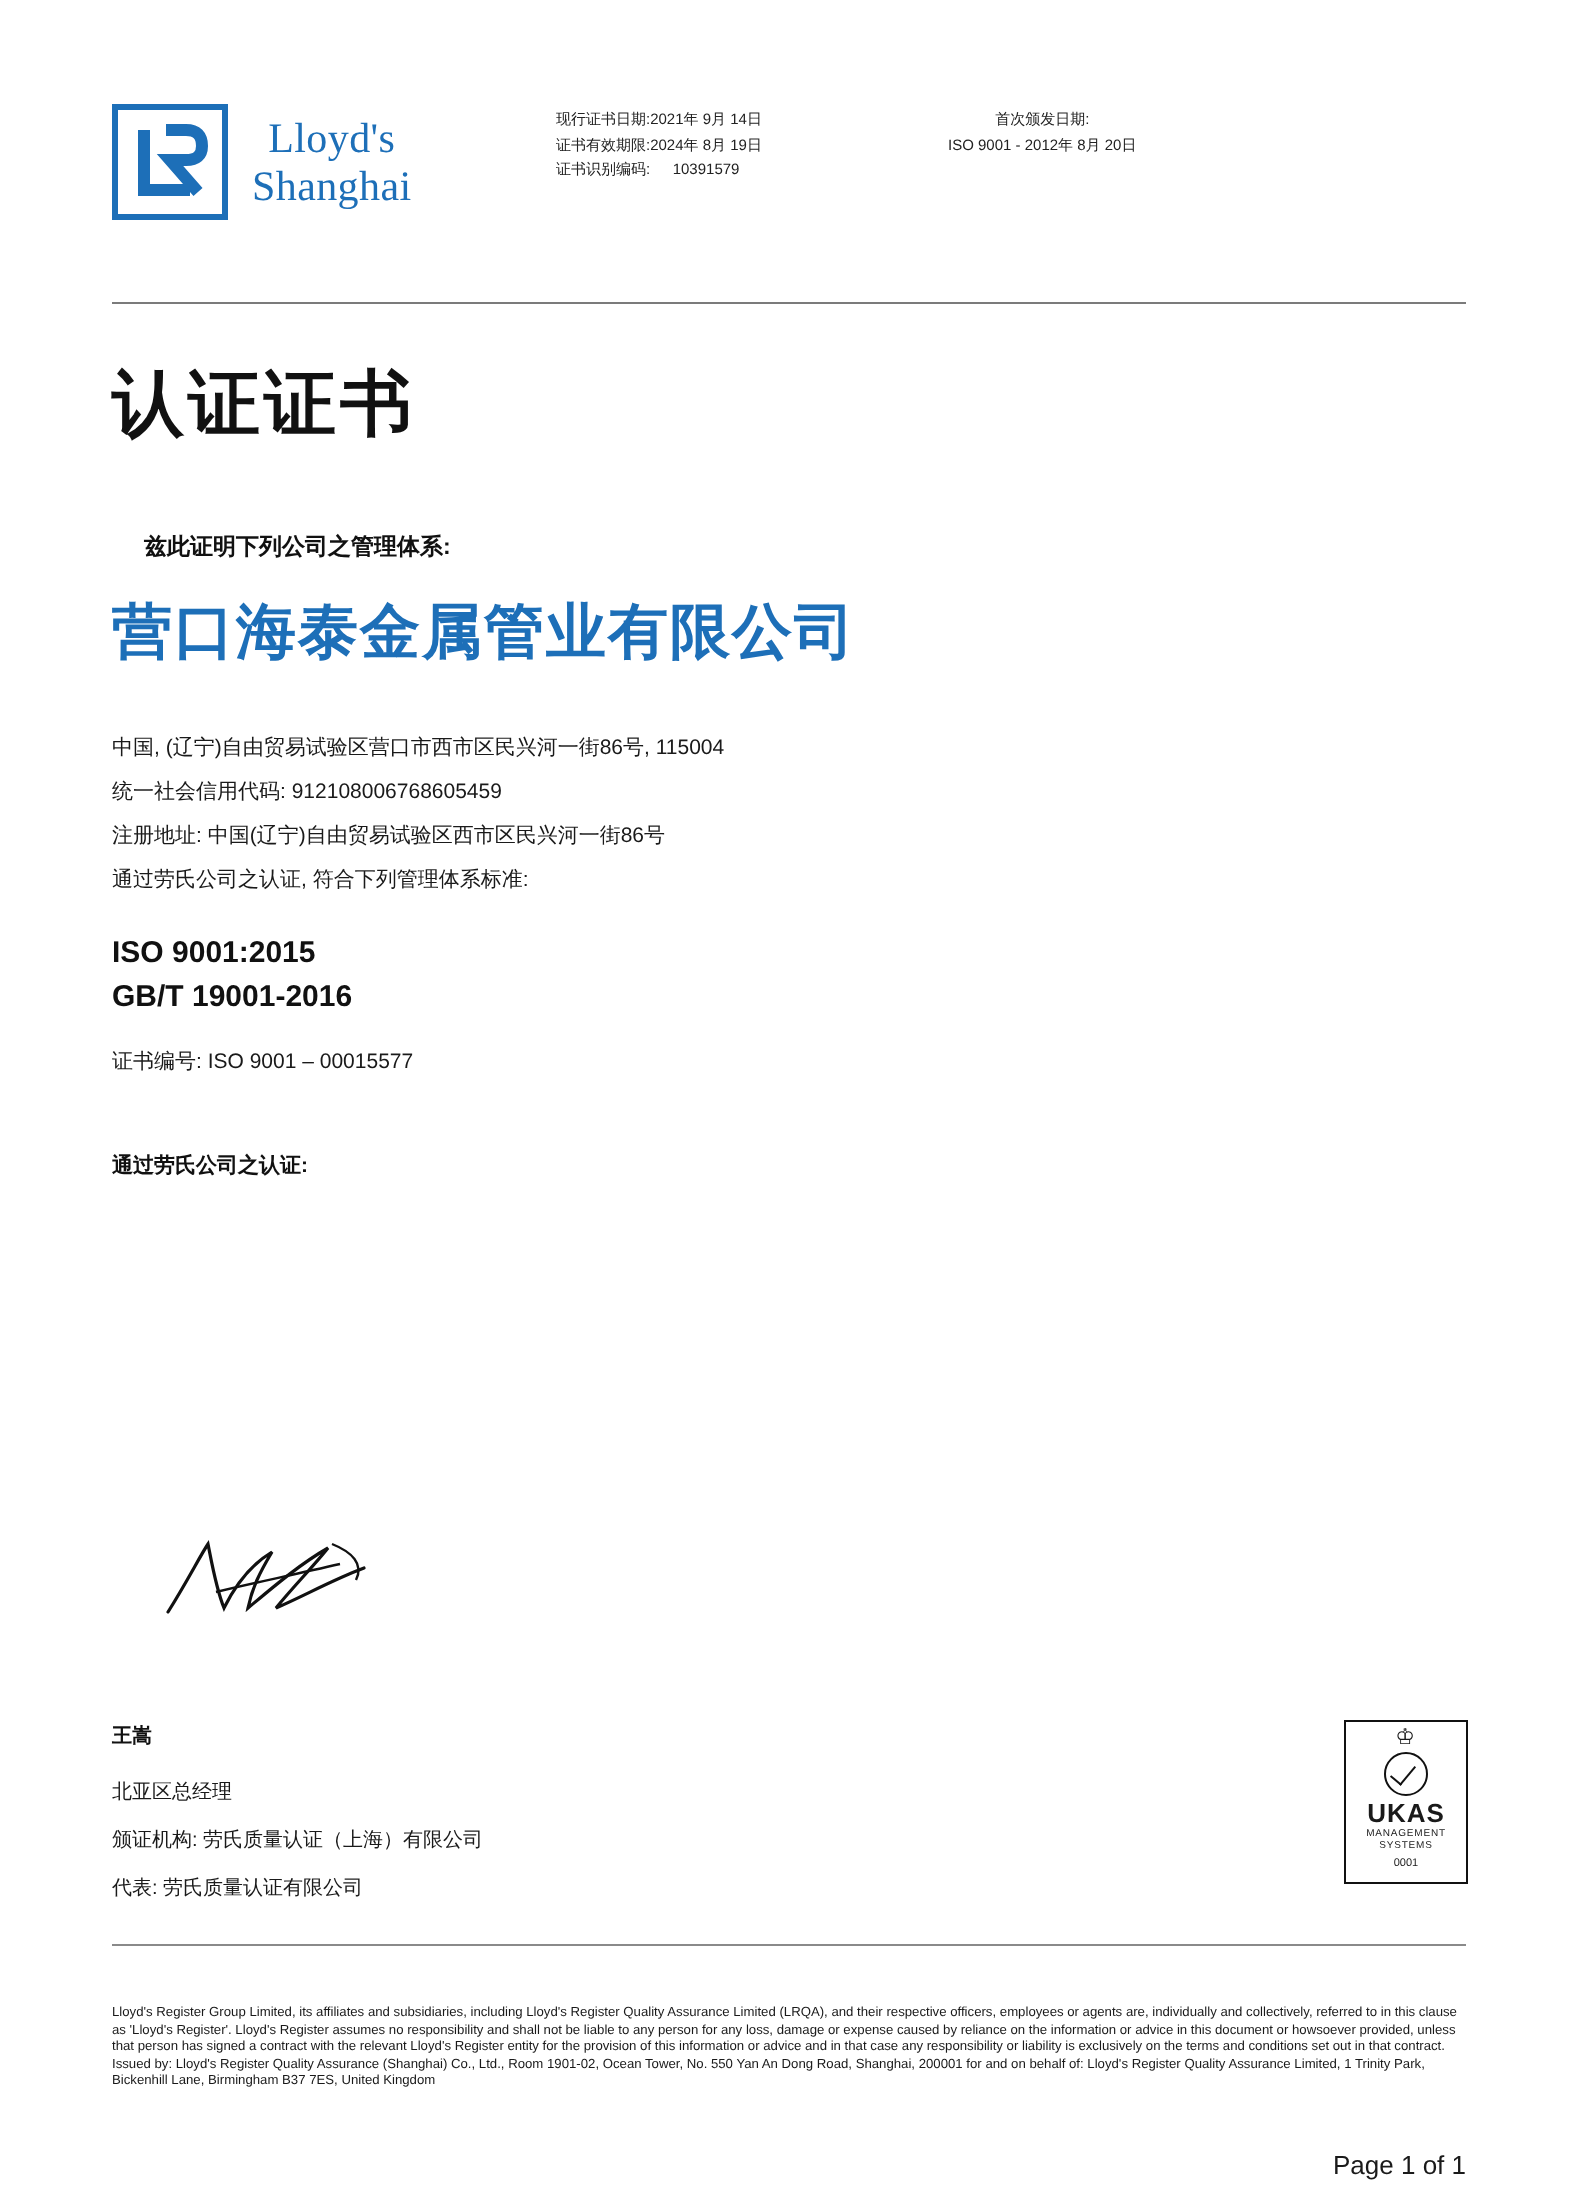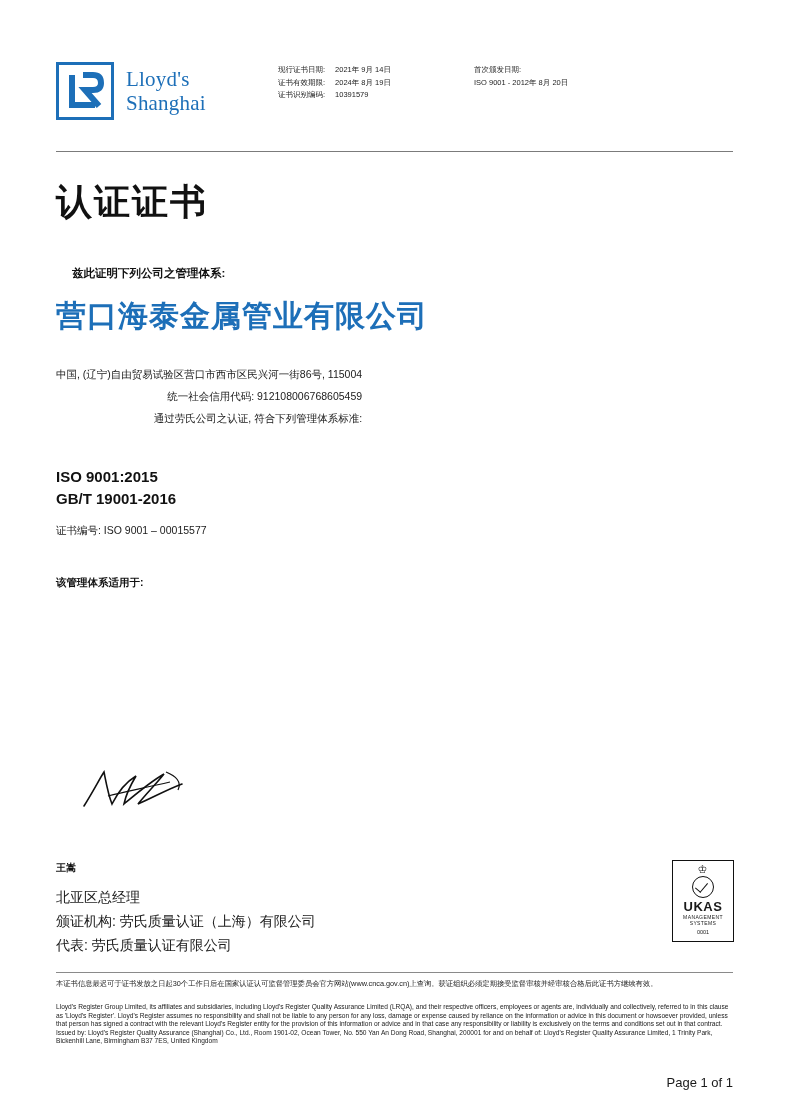--- a/index.html
+++ b/index.html
@@ -18,24 +18,25 @@
   .page {
     position: relative;
     width: 789px;
     height: 1097px;
     background: #fff;
   }
 
   
   .header {
     position: absolute;
-    top: 62px;
+    top: 52px;
     left: 56px;
     right: 56px;
     height: 80px;
+    text-align: center;
   }
   .logo-wrap {
     position: absolute;
     left: 0;
     top: 0;
     display: flex;
     align-items: center;
   }
   .logo-mark {
     width: 58px;
@@ -58,21 +59,21 @@
     position: absolute;
     left: 222px;
     top: 2px;
     font-size: 7.5px;
     line-height: 12.5px;
     color: #222;
     display: flex;
     gap: 0;
   }
   .meta-col { display: flex; }
-  .meta-labels { margin-right: 10px; }
+  .meta-labels { }
   .meta-block-1 { width: 196px; }
   .meta-row { white-space: nowrap; }
 
   .header-rule {
     position: absolute;
     top: 151px;
     left: 56px;
     right: 56px;
     height: 1px;
     background: #7b7b7b;
@@ -109,21 +110,20 @@
     letter-spacing: 1px;
     font-family: "DejaVu Sans", sans-serif;
   }
   .addr-block {
     position: absolute;
     top: 363px;
     left: 56px;
     font-size: 10.5px;
     line-height: 22px;
     color: #1a1a1a;
-    text-align: right;
   }
   .standards {
     position: absolute;
     top: 466px;
     left: 56px;
     font-size: 15px;
     font-weight: bold;
     line-height: 22px;
     color: #111;
   }
@@ -165,21 +165,21 @@
     top: 861px;
     left: 56px;
     font-size: 10px;
     font-weight: bold;
     color: #111;
   }
   .sign-info {
     position: absolute;
     top: 885px;
     left: 56px;
-    font-size: 14px;
+    font-size: 10px;
     line-height: 24px;
     color: #1a1a1a;
   }
 
   
   .ukas {
     position: absolute;
     top: 860px;
     left: 672px;
     width: 62px;
@@ -309,31 +309,32 @@
   <div class="header-rule"></div>
 
   <div class="cert-title">认证证书</div>
 
   <div class="intro">兹此证明下列公司之管理体系:</div>
   <div class="company">营口海泰金属管业有限公司</div>
 
   <div class="addr-block">
     <div>中国, (辽宁)自由贸易试验区营口市西市区民兴河一街86号, 115004</div>
     <div>统一社会信用代码: 912108006768605459</div>
+    <div>注册地址:  中国(辽宁)自由贸易试验区西市区民兴河一街86号</div>
     <div>通过劳氏公司之认证, 符合下列管理体系标准:</div>
   </div>
 
   <div class="standards">
     <div>ISO 9001:2015</div>
     <div>GB/T 19001-2016</div>
   </div>
 
   <div class="cert-number">证书编号:  ISO 9001 – 00015577</div>
 
-  <div class="scope-head">该管理体系适用于:</div>
+  <div class="scope-head">通过劳氏公司之认证:</div>
 
   <div class="signature">
     <svg width="120" height="60" viewBox="0 0 120 60" aria-hidden="true">
       <path d="M6 46 C16 30 22 18 26 12 C28 22 30 34 34 44 C40 32 48 22 58 16
                C52 26 48 34 46 44 C58 34 72 22 86 14 C78 24 68 34 60 44
                C74 38 88 30 104 24" stroke="#111" stroke-width="1.6" fill="none" stroke-linecap="round"></path>
       <path d="M30 36 C46 32 66 28 92 22" stroke="#111" stroke-width="1.2" fill="none"></path>
       <path d="M88 12 C98 16 104 22 100 30" stroke="#111" stroke-width="1.2" fill="none"></path>
     </svg>
   </div>
@@ -348,17 +349,16 @@
   <div class="ukas">
     <div class="ukas-crown">♔</div>
     <div class="ukas-tick"></div>
     <div class="ukas-title">UKAS</div>
     <div class="ukas-sub">MANAGEMENT</div>
     <div class="ukas-sub">SYSTEMS</div>
     <div class="ukas-num">0001</div>
   </div>
 
   <div class="footer-rule"></div>
-  <div class="footer-cn">本证书信息最迟可于证书发放之日起30个工作日后在国家认证认可监督管理委员会官方网站(www.cnca.gov.cn)上查询。获证组织必须定期接受监督审核并经审核合格后此证书方继续有效。</div>
   <div class="footer-en">Lloyd's Register Group Limited, its affiliates and subsidiaries, including Lloyd's Register Quality Assurance Limited (LRQA), and their respective officers, employees or agents are, individually and collectively, referred to in this clause as 'Lloyd's Register'. Lloyd's Register assumes no responsibility and shall not be liable to any person for any loss, damage or expense caused by reliance on the information or advice in this document or howsoever provided, unless that person has signed a contract with the relevant Lloyd's Register entity for the provision of this information or advice and in that case any responsibility or liability is exclusively on the terms and conditions set out in that contract. Issued by: Lloyd's Register Quality Assurance (Shanghai) Co., Ltd., Room 1901-02, Ocean Tower, No. 550 Yan An Dong Road, Shanghai, 200001 for and on behalf of: Lloyd's Register Quality Assurance Limited, 1 Trinity Park, Bickenhill Lane, Birmingham B37 7ES, United Kingdom</div>
   <div class="page-num">Page 1 of 1</div>
 
 </div>
 
 </body></html>

